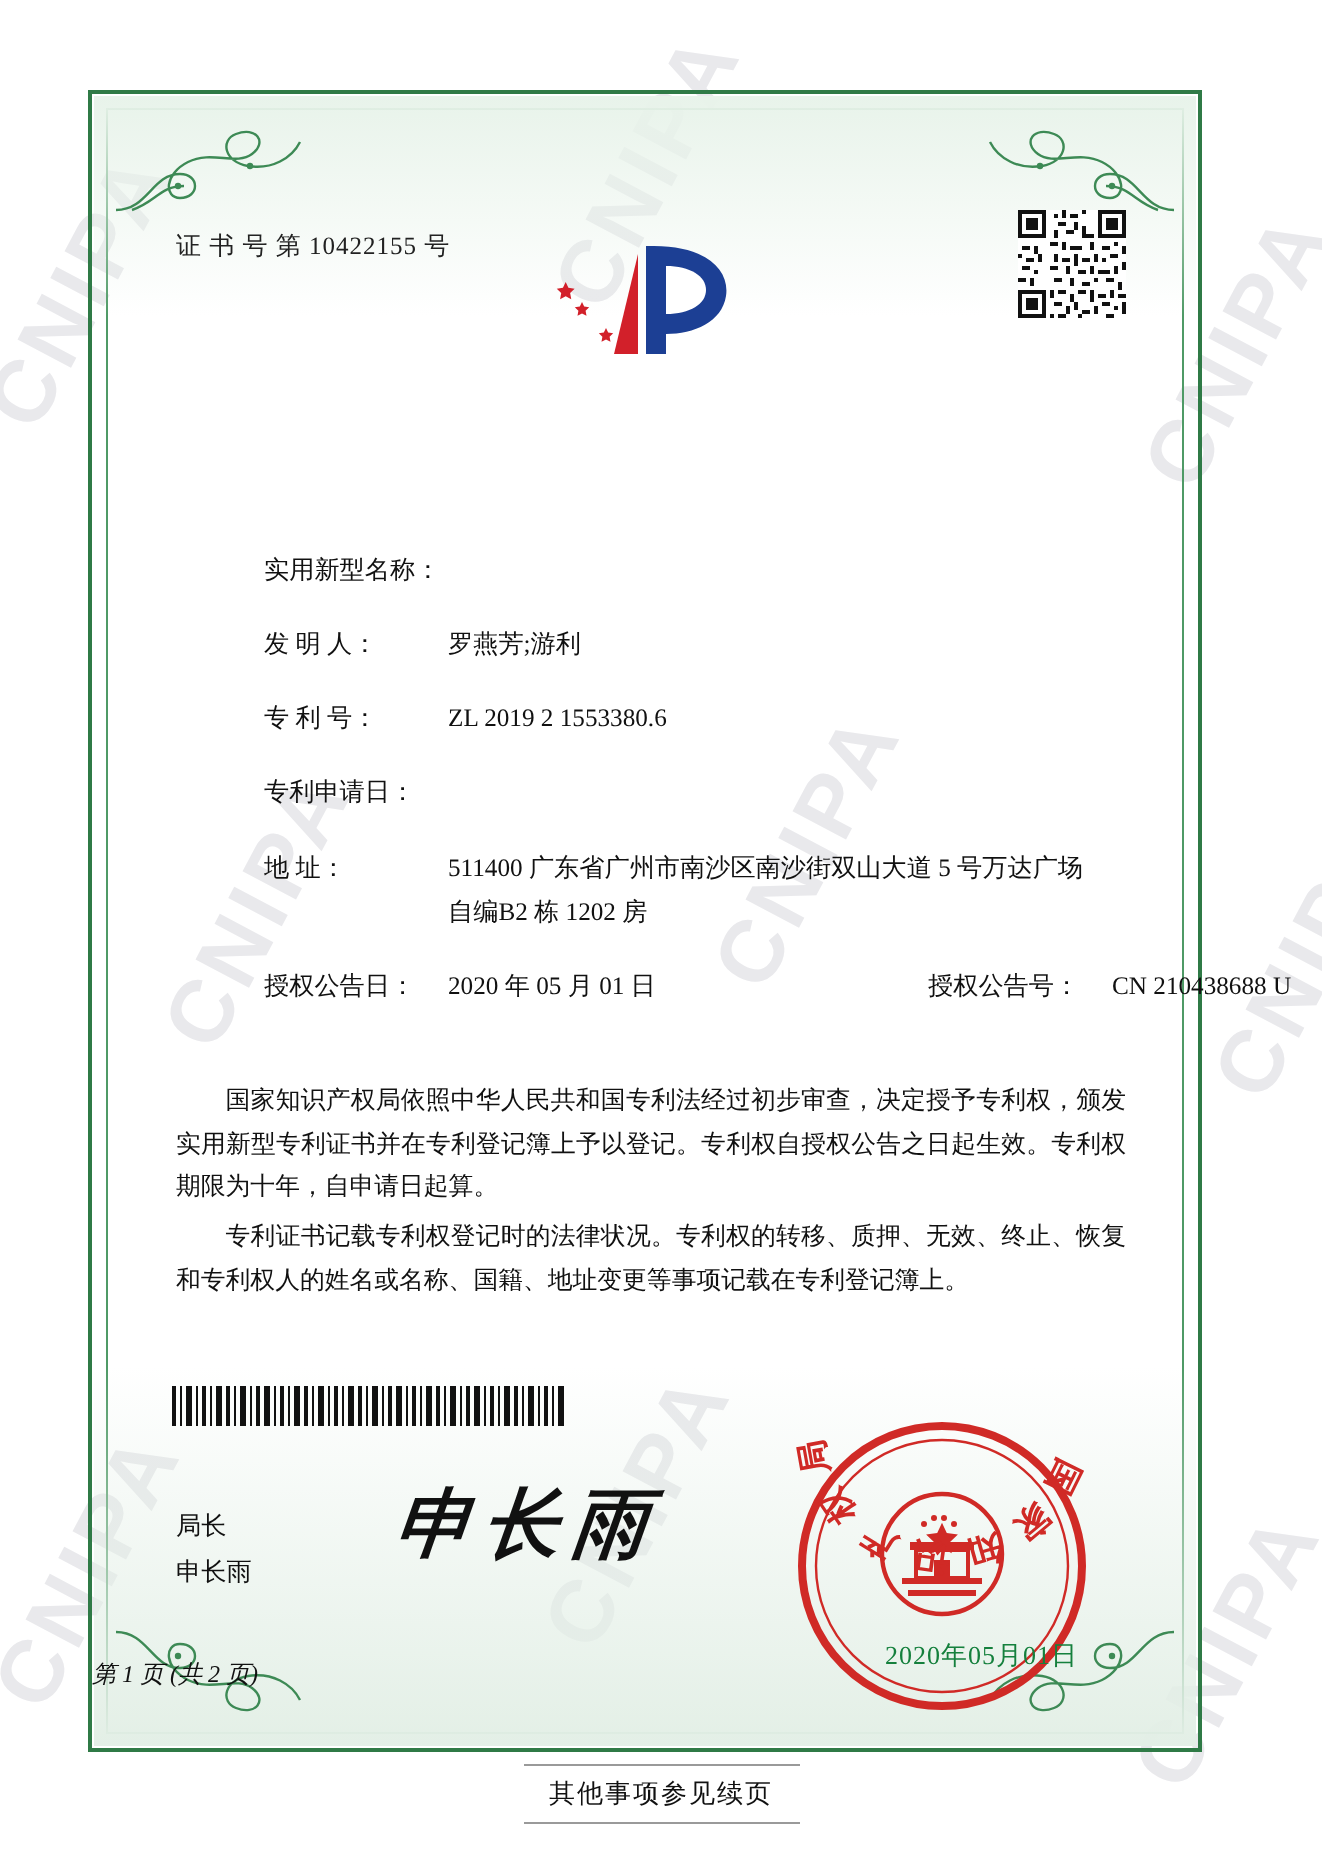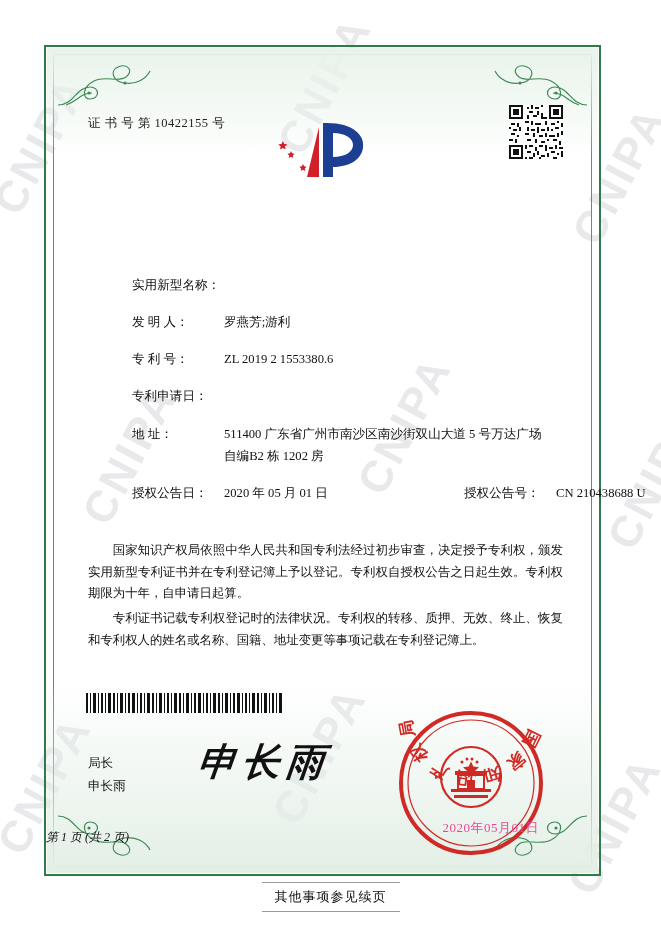--- a/index.html
+++ b/index.html
@@ -220,21 +220,21 @@
     right: 52px;
     top: 660px;
     width: 152px;
     height: 152px;
   }
   .seal-date {
     position: absolute;
     right: 60px;
     top: 772px;
     font-size: 13px;
-    color: #ec4899;
+    color: #15803d;
     letter-spacing: 0.5px;
     font-family: "Liberation Serif", serif;
   }
 
   .page-no {
     position: absolute;
     left: 0; right: 0;
     bottom: 28px;
     text-align: left;
     font-size: 12px;

